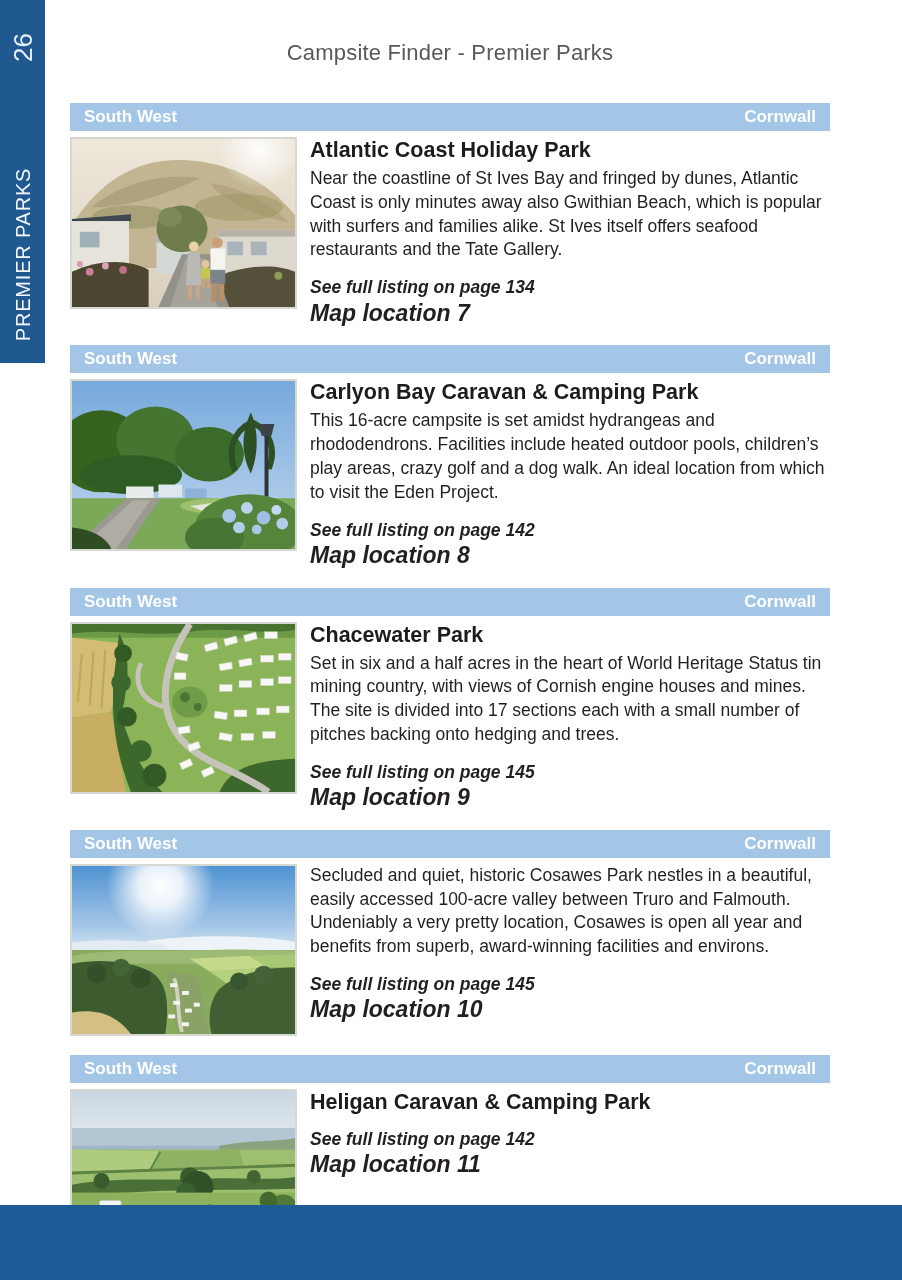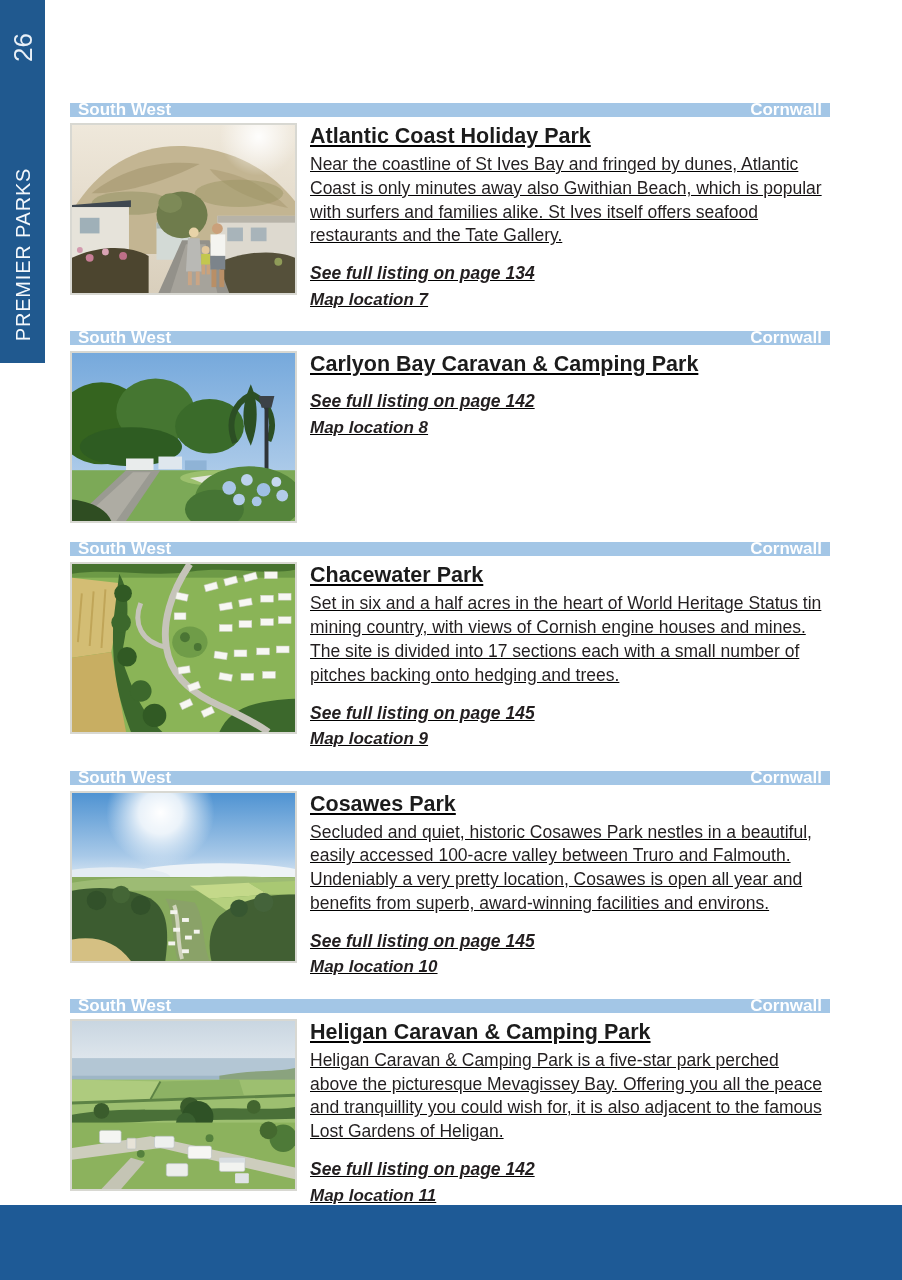--- a/index.html
+++ b/index.html
@@ -14,44 +14,45 @@
   .side-label{position:absolute;left:-82px;top:232px;width:210px;height:45px;display:flex;align-items:center;justify-content:center;
     transform:rotate(-90deg);color:#f4f8fc;font-size:20px;letter-spacing:0.8px;white-space:nowrap;}
 
   
   .header{position:absolute;left:70px;top:40px;width:760px;text-align:center;
     font-size:22px;font-weight:400;color:#57585a;letter-spacing:0.2px;}
 
   
   .listings{position:absolute;left:70px;top:103px;width:760px;}
   .listing{margin-bottom:19px;}
-  .banner{height:14px;background:var(--banner-blue,#a3c6e6);display:flex;justify-content:space-between;align-items:center;
-    padding:0 8px;color:#ffffff;font-size:17px;font-weight:bold;}
-  .row{margin-top:6px;display:flex;text-decoration:underline;}
+  .banner{height:28px;background:var(--banner-blue,#a3c6e6);display:flex;justify-content:space-between;align-items:center;
+    padding:0 14px;color:#ffffff;font-size:17px;font-weight:bold;}
+  .row{margin-top:6px;display:flex;}
   .photo{width:227px;height:172px;border:2px solid #d8d8d2;box-sizing:border-box;flex:none;background:#eee;overflow:hidden;}
   .photo svg{display:block;width:100%;height:100%;}
   .text{margin-left:13px;width:520px;color:var(--body-text,#231f20);}
   .title{font-size:21.5px;font-weight:bold;color:#1c1c1c;margin:1px 0 5px 0;line-height:1.12;}
   .desc{font-size:17.5px;line-height:23.8px;}
   .ref{font-size:17.5px;font-weight:bold;font-style:italic;line-height:25.5px;margin-top:13px;}
-  .mapref{font-size:17px;font-weight:bold;font-style:italic;line-height:25.5px;}
+  .mapref{font-size:23px;font-weight:bold;font-style:italic;line-height:25.5px;}
 
   
   .footer{position:absolute;left:0;top:1205px;width:902px;height:75px;background:var(--footer-blue,#1e5a96);}
 </style>
 </head>
 <body>
 
 <div class="page">
 
   <div class="sidebar">
     <div class="pagenum">26</div>
     <div class="side-label">PREMIER PARKS</div>
   </div>
 
+  <div class="header">Campsite Finder - Premier Parks</div>
 
   <div class="listings">
 
     <div class="listing">
       <div class="banner">
         <span>South West</span>
         <span>Cornwall</span>
       </div>
       <div class="row">
         <div class="photo">
@@ -155,20 +156,21 @@
             <circle cx="195" cy="140" r="7" fill="#9fc0e4"></circle>
               <circle cx="170" cy="150" r="6" fill="#b3cce9"></circle>
             <circle cx="208" cy="132" r="5" fill="#c6d8ef"></circle>
               <circle cx="188" cy="152" r="5" fill="#a9c6e8"></circle>
             <circle cx="214" cy="146" r="6" fill="#b3cce9"></circle>
             <path d="M0,150 C20,152 35,160 40,172 L0,172 Z" fill="#2f4d22"></path>
           </svg>
         </div>
         <div class="text">
           <div class="title">Carlyon Bay Caravan &amp; Camping Park</div>
+          <div class="desc">This 16-acre campsite is set amidst hydrangeas and rhododendrons. Facilities include heated outdoor pools, children’s play areas, crazy golf and a dog walk. An ideal location from which to visit the Eden Project.</div>
           <div class="ref">See full listing on page 142</div>
           <div class="mapref">Map location 8</div>
         </div>
       </div>
     </div>
 
     <div class="listing">
       <div class="banner">
         <span>South West</span>
         <span>Cornwall</span>
@@ -278,21 +280,20 @@
               <rect x="103" y="138" width="7" height="4"></rect>
                 <rect x="115" y="146" width="7" height="4"></rect>
               <rect x="98" y="152" width="7" height="4"></rect>
                 <rect x="112" y="160" width="7" height="4"></rect>
               <rect x="124" y="140" width="6" height="4"></rect>
             </g>
             <path d="M0,150 C25,146 45,152 60,172 L0,172 Z" fill="#d5c083"></path>
           </svg>
         </div>
         <div class="text">
-          <div class="title">Cosawes Park</div>
           <div class="desc">Secluded and quiet, historic Cosawes Park nestles in a beautiful, easily accessed 100-acre valley between Truro and Falmouth. Undeniably a very pretty location, Cosawes is open all year and benefits from superb, award-winning facilities and environs.</div>
           <div class="ref">See full listing on page 145</div>
           <div class="mapref">Map location 10</div>
         </div>
       </div>
     </div>
 
     <div class="listing">
       <div class="banner">
         <span>South West</span>
@@ -336,21 +337,20 @@
             <rect x="150" y="140" width="26" height="5" fill="#d8dde1"></rect>
             <rect x="166" y="156" width="14" height="10" rx="1" fill="#dfe3e6"></rect>
             <circle cx="215" cy="120" r="14" fill="#4e7a38"></circle>
               <circle cx="200" cy="112" r="9" fill="#44692f"></circle>
             <circle cx="70" cy="136" r="4" fill="#55813d"></circle>
               <circle cx="140" cy="120" r="4" fill="#55813d"></circle>
           </svg>
         </div>
         <div class="text">
           <div class="title">Heligan Caravan &amp; Camping Park</div>
-          <div class="desc">Heligan Caravan &amp; Camping Park is a five-star park perched above the picturesque Mevagissey Bay. Offering you all the peace and tranquillity you could wish for, it is also adjacent to the famous Lost Gardens of Heligan.</div>
           <div class="ref">See full listing on page 142</div>
           <div class="mapref">Map location 11</div>
         </div>
       </div>
     </div>
 
   </div>
 
   <div class="footer"></div>
 </div>

